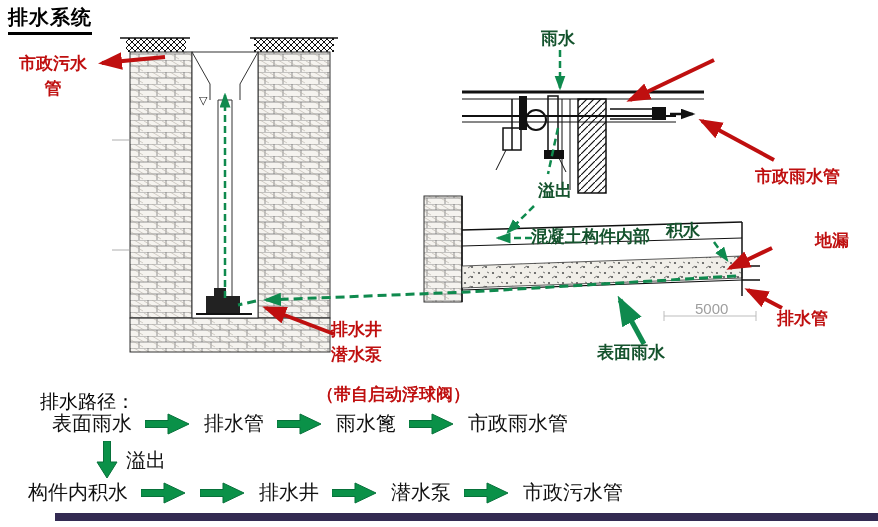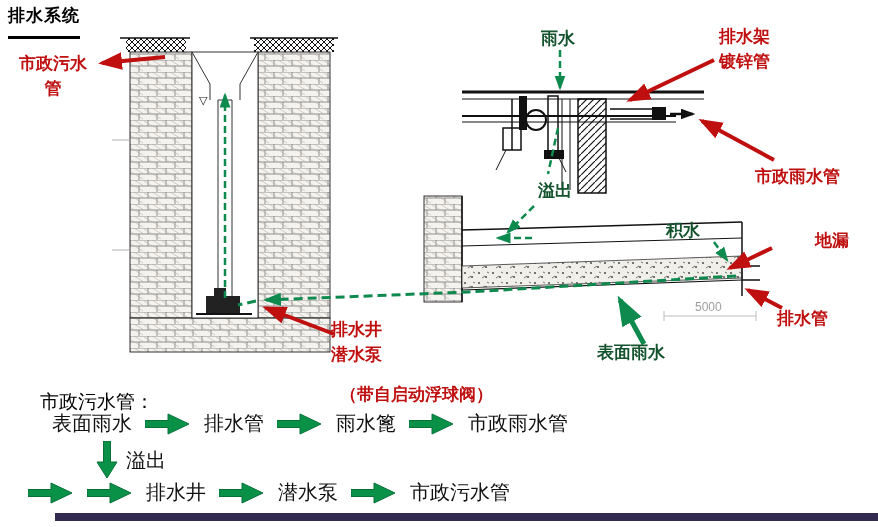--- a/index.html
+++ b/index.html
@@ -1,27 +1,27 @@
 <!DOCTYPE html>
 <html><head>
 <meta charset="utf-8">
 <style>
   * { margin:0; padding:0; box-sizing:border-box; }
   html,body { width:878px; height:527px; }
   body { font-family:"Liberation Sans","DejaVu Sans",sans-serif; background:#fff; position:relative; overflow:hidden; }
   .canvas { position:absolute; left:0; top:0; width:878px; height:527px; background:#fff; }
   svg.art { position:absolute; left:0; top:0; }
-  .title { position:absolute; left:8px; top:4px; font-size:17px; font-weight:bold; color:#000;
-           border-bottom:3px solid #000; padding-bottom:9px; letter-spacing:1px; }
+  .title { position:absolute; left:8px; top:4px; font-size:20px; font-weight:bold; color:#000;
+           border-bottom:3px solid #000; padding-bottom:1px; letter-spacing:1px; }
   .lbl { position:absolute; font-weight:bold; font-size:17px; line-height:1.45; white-space:nowrap; }
   .lbl.red   { color:#bf0f0f; }
   .lbl.green { color:#14532d; }
   .lbl.wrap  { white-space:normal; width:78px; text-align:center; }
   .lbl .ln   { display:block; }
-  .dim { position:absolute; color:#9f9f9f; font-size:12px; font-weight:normal; }
+  .dim { position:absolute; color:#9f9f9f; font-size:15px; font-weight:normal; }
   .flow-heading { position:absolute; left:40px; top:389px; font-size:19px; color:#000; }
   .flow-row { position:absolute; display:flex; align-items:center; gap:13px; font-size:20px; color:#111; }
   .flow-row-1 { left:52px; top:410px; }
   .flow-row-2 { left:28px; top:479px; }
   .flow-step { white-space:nowrap; }
   .down-arrow-wrap { position:absolute; left:94px; top:441px; }
   .overflow-lbl { position:absolute; left:126px; top:447px; font-size:20px; color:#111; }
   .bar { position:absolute; left:55px; top:513px; width:823px; height:8px; background:#332a52; }
 </style>
 </head>
@@ -135,48 +135,45 @@
       <line x1="782" y1="308" x2="748" y2="290" marker-end="url(#m-red)"></line>
     </g>
   </svg>
 
   <div class="title">排水系统</div>
 
   <div class="lbl red wrap" style="left:14px; top:52px;">市政污水管</div>
 
   <div class="lbl green" style="left:541px; top:27px;">雨水</div>
 
-  <div class="lbl red" style="left:719px; top:25px;">
-    <span class="ln">排水架</span>
-    <span class="ln">镀锌管</span>
-  </div>
 
   <div class="lbl red" style="left:755px; top:165px;">市政雨水管</div>
 
   <div class="lbl green" style="left:538px; top:179px;">溢出</div>
 
+  <div class="lbl green" style="left:531px; top:225px;">混凝土构件内部</div>
 
   <div class="lbl green" style="left:666px; top:219px;">积水</div>
 
   <div class="lbl red" style="left:767px; top:229px;margin-left:48px;">地漏</div>
 
   <div class="lbl red" style="left:777px; top:307px;">排水管</div>
 
   <div class="lbl red" style="left:331px; top:318px;">
     <span class="ln">排水井</span>
     <span class="ln">潜水泵</span>
   </div>
 
-  <div class="lbl red" style="left:340px; top:383px;">（带自启动浮球阀）</div>
+  <div class="lbl red" style="left:317px; top:383px;">（带自启动浮球阀）</div>
 
   <div class="lbl green" style="left:597px; top:341px;">表面雨水</div>
 
   <div class="dim" style="left:695px; top:300px;">5000</div>
 
-  <div class="flow-heading">市政污水管：</div>
+  <div class="flow-heading">排水路径：</div>
 
   <div class="flow-row flow-row-1">
     <span class="flow-step">表面雨水</span>
     <svg width="46" height="26" viewBox="0 0 46 26">
       <polygon points="0,9.5 23,9.5 23,3 44,13 23,23 23,16.5 0,16.5" fill="#0a9148" stroke="#07713a" stroke-width="1"></polygon>
     </svg>
     <span class="flow-step">排水管</span>
     <svg width="46" height="26" viewBox="0 0 46 26">
       <polygon points="0,9.5 23,9.5 23,3 44,13 23,23 23,16.5 0,16.5" fill="#0a9148" stroke="#07713a" stroke-width="1"></polygon>
     </svg>
@@ -188,20 +185,21 @@
   </div>
 
   <div class="down-arrow-wrap">
     <svg width="26" height="38" viewBox="0 0 26 38">
       <polygon points="9.5,0 16.5,0 16.5,21 23,21 13,37 3,21 9.5,21" fill="#0a9148" stroke="#07713a" stroke-width="1"></polygon>
     </svg>
   </div>
   <span class="overflow-lbl">溢出</span>
 
   <div class="flow-row flow-row-2">
+    <span class="flow-step">构件内积水</span>
     <svg width="46" height="26" viewBox="0 0 46 26">
       <polygon points="0,9.5 23,9.5 23,3 44,13 23,23 23,16.5 0,16.5" fill="#0a9148" stroke="#07713a" stroke-width="1"></polygon>
     </svg>
     <svg width="46" height="26" viewBox="0 0 46 26">
       <polygon points="0,9.5 23,9.5 23,3 44,13 23,23 23,16.5 0,16.5" fill="#0a9148" stroke="#07713a" stroke-width="1"></polygon>
     </svg>
     <span class="flow-step">排水井</span>
     <svg width="46" height="26" viewBox="0 0 46 26">
       <polygon points="0,9.5 23,9.5 23,3 44,13 23,23 23,16.5 0,16.5" fill="#0a9148" stroke="#07713a" stroke-width="1"></polygon>
     </svg>

